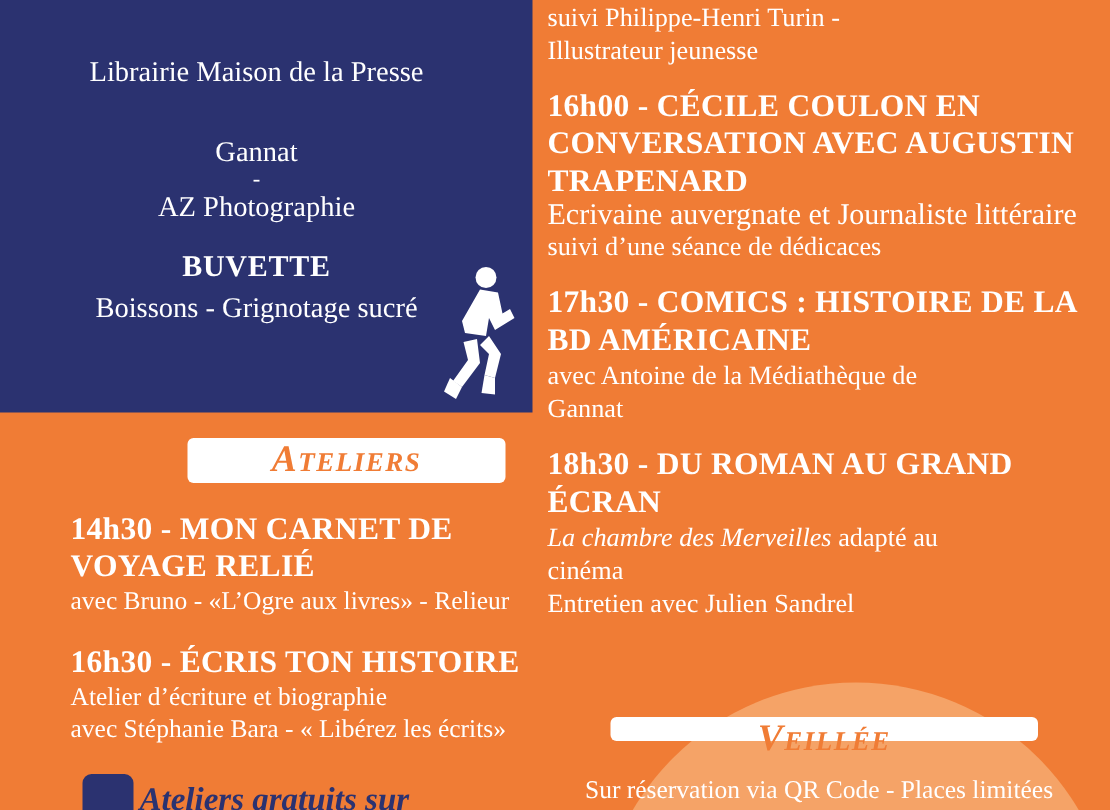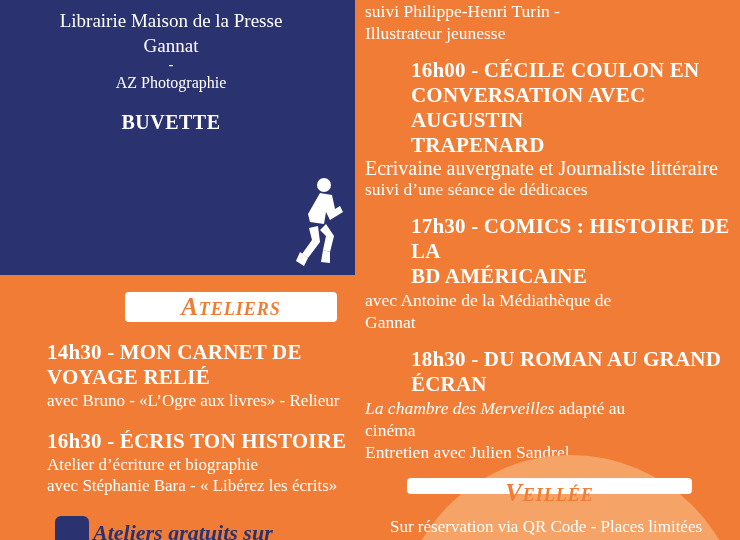--- a/index.html
+++ b/index.html
@@ -33,33 +33,34 @@
   }
   .navy-text {
     color: #ffffff;
     text-align: center;
     width: 330px;
     margin-left: 6px;
   }
   .nv-line {
     font-size: 19px;
     line-height: 25px;
+    margin-top: 28px;
   }
   .nv-dash {
     font-size: 15px;
     line-height: 12px;
   }
   .nv-head {
     font-weight: bold;
     font-size: 20px;
     letter-spacing: 0.5px;
     line-height: 30px;
   }
   .nv-sub {
-    font-size: 16px;
+    font-size: 19px;
     line-height: 25px;
     font-family: Liberation Serif, serif;
   }
 
   
   .runner {
     position: absolute;
     left: 296px;
     top: 176px;
     width: 56px;
@@ -149,21 +150,20 @@
     position: absolute;
     left: 5px;
     top: 0px;
     width: 370px;
   }
   .r-title {
     font-weight: bold;
     font-size: 21px;
     line-height: 25px;
     letter-spacing: 0.2px;
-    margin-left: 46px;
   }
   .r-desc {
     font-size: 17.5px;
     line-height: 22px;
   }
   .r-desc-small {
     font-size: 20px;
     line-height: 20px;
   }
   .r-italic {
@@ -218,20 +218,21 @@
 <div class="left-col">
 
   <div class="navy-panel">
     <div class="navy-text" style="position:absolute; left:0; top:18px;">
       <div class="nv-line">Librairie Maison de la Presse</div>
       <div class="nv-line">Gannat</div>
       <div class="nv-dash">-</div>
       <div class="nv-sub">AZ Photographie</div>
       <div style="height:12px"></div>
       <div class="nv-head">BUVETTE</div>
+      <div class="nv-sub">Boissons - Grignotage sucré</div>
     </div>
   </div>
 
   <div class="runner">
     <svg width="56" height="105" viewBox="0 0 56 105">
       <g fill="#ffffff">
         <circle cx="28" cy="9" r="7"></circle>
         <path d="M24 17 L36 19 L39 33 L44 30 L47 36 L34 44 L30 36 L28 48 L14 46 L12 38 Z"></path>
         <path d="M30 48 L38 60 L34 76 L27 74 L30 60 L24 54 Z"></path>
         <path d="M22 50 L24 66 L12 82 L6 78 L16 64 L13 52 Z"></path>

